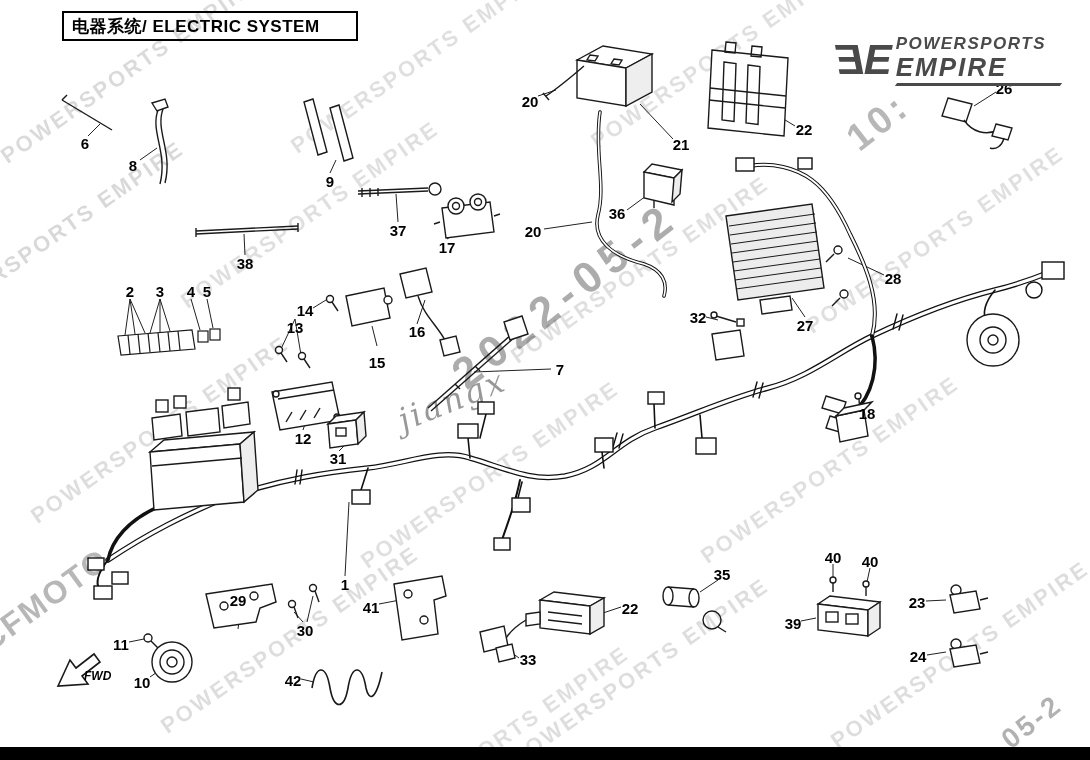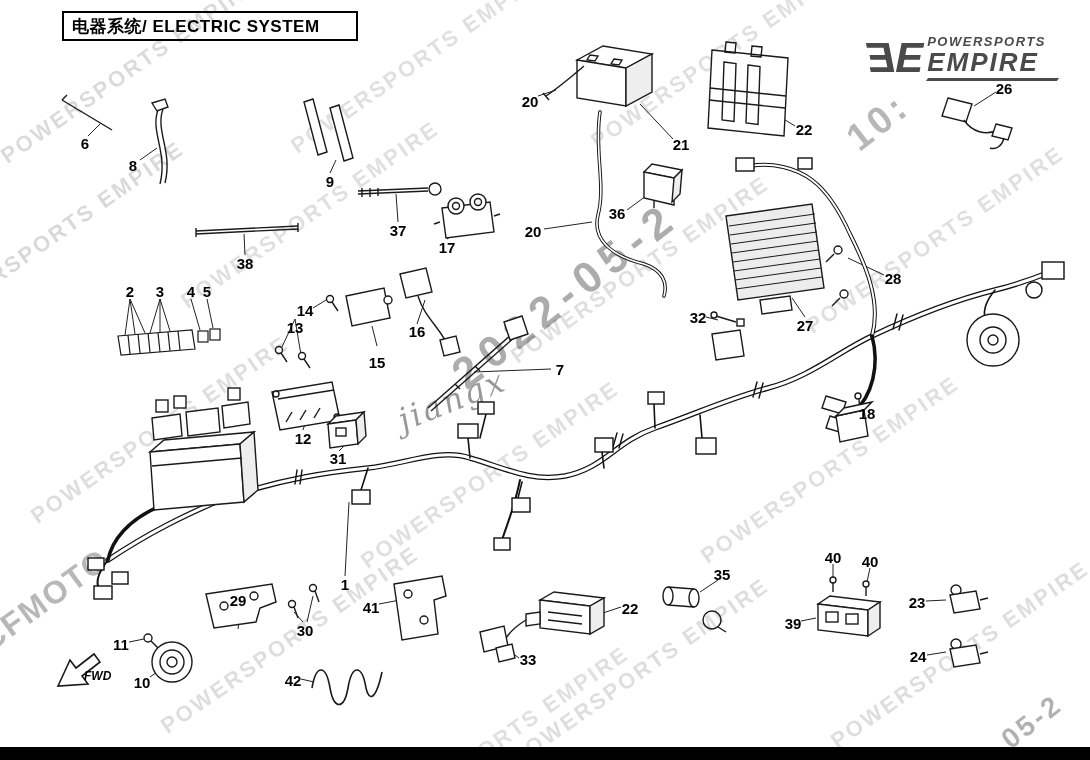--- a/index.html
+++ b/index.html
@@ -22,21 +22,21 @@
   
   .title-box { position:absolute; left:62px; top:11px; width:296px; height:30px; border:2px solid #000;
                display:flex; align-items:center; padding-left:8px; z-index:5; background:transparent; }
   .title-box span { font-weight:bold; font-size:17px; color:#000; letter-spacing:0.5px; }
 
   
   .logo { position:absolute; right:44px; top:34px; z-index:5; display:flex; align-items:center; gap:8px; color:#4a4a4a; }
   .logo-mark { display:flex; font-size:42px; font-weight:bold; font-style:italic; line-height:0.9; letter-spacing:-4px; }
   .logo-mark .flip { display:inline-block; transform:scaleX(-1); }
   .logo-text { display:flex; flex-direction:column; align-items:flex-start; }
-  .logo-top { font-size:13px; font-weight:bold; font-style:italic; letter-spacing:1.5px; }
+  .logo-top { font-size:17px; font-weight:bold; font-style:italic; letter-spacing:1.5px; }
   .logo-bottom { font-size:26px; font-weight:bold; font-style:italic; letter-spacing:2px; line-height:1.05; }
   .logo-underline { width:110%; height:3px; background:#4a4a4a; margin-top:2px; transform:skewX(-35deg); }
 
   .bottom-bar { position:absolute; left:0; right:0; bottom:0; height:13px; background:#000; z-index:6; }
 </style>
 </head>
 <body>
 
 <div class="page">
 

